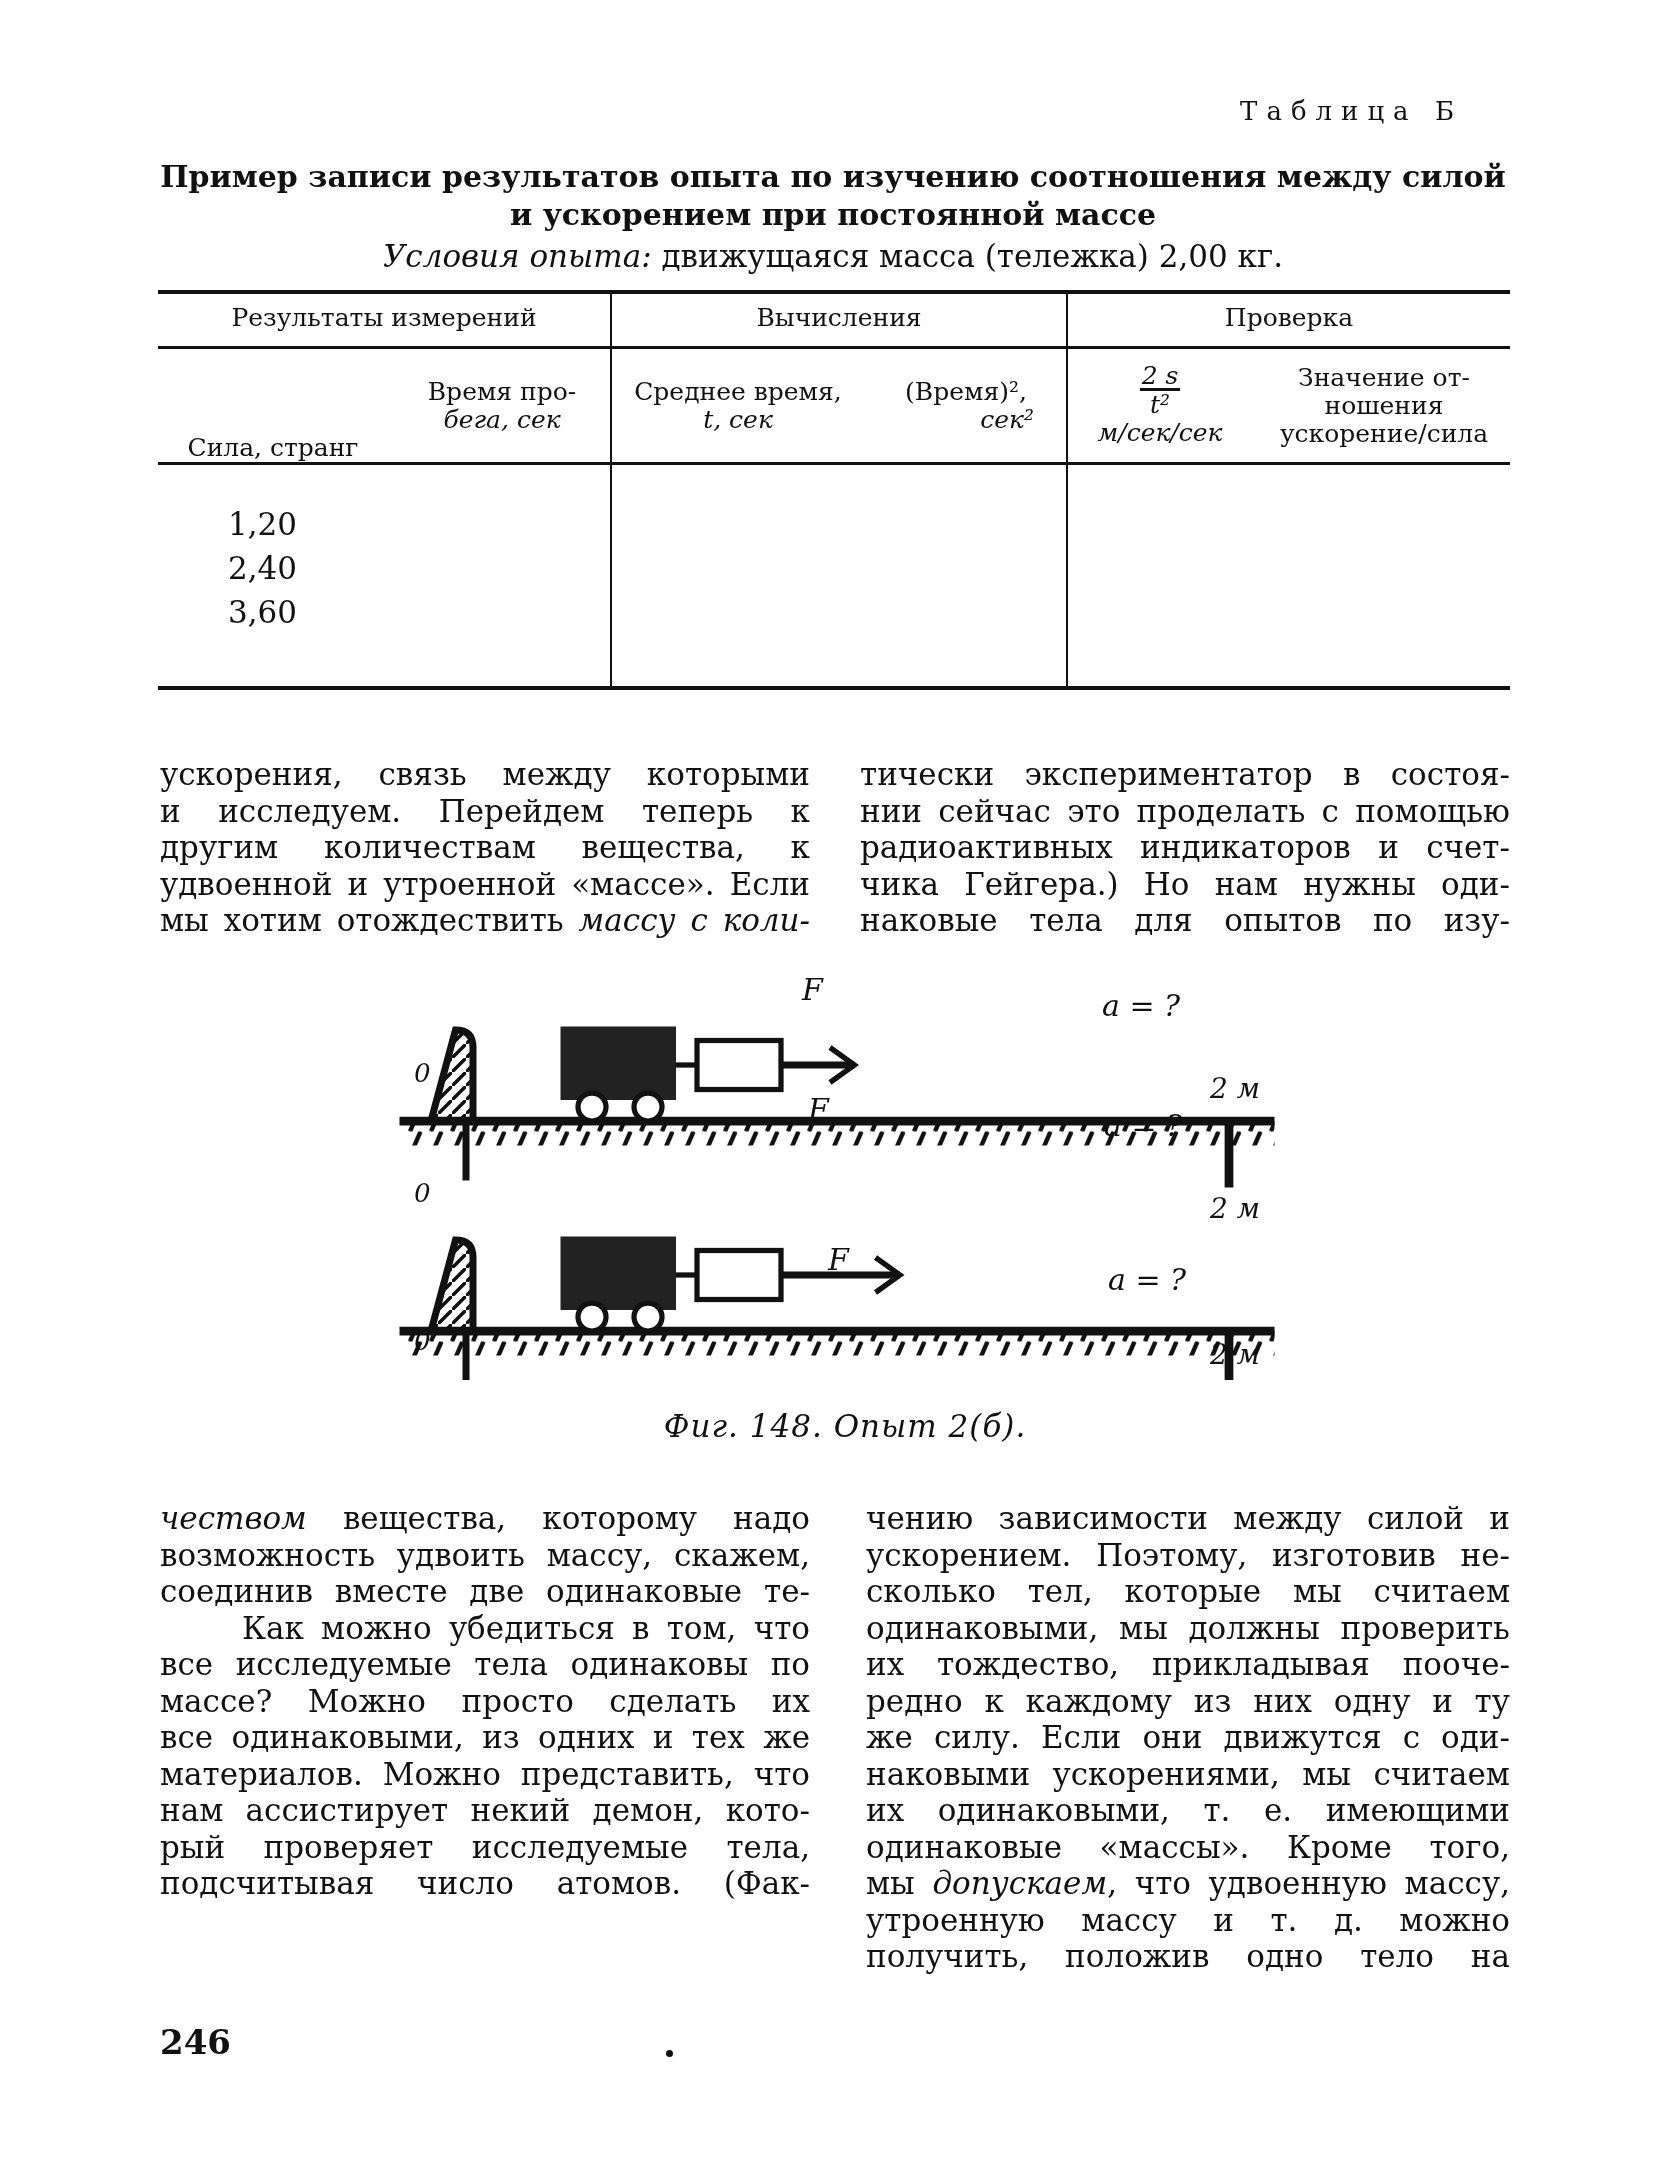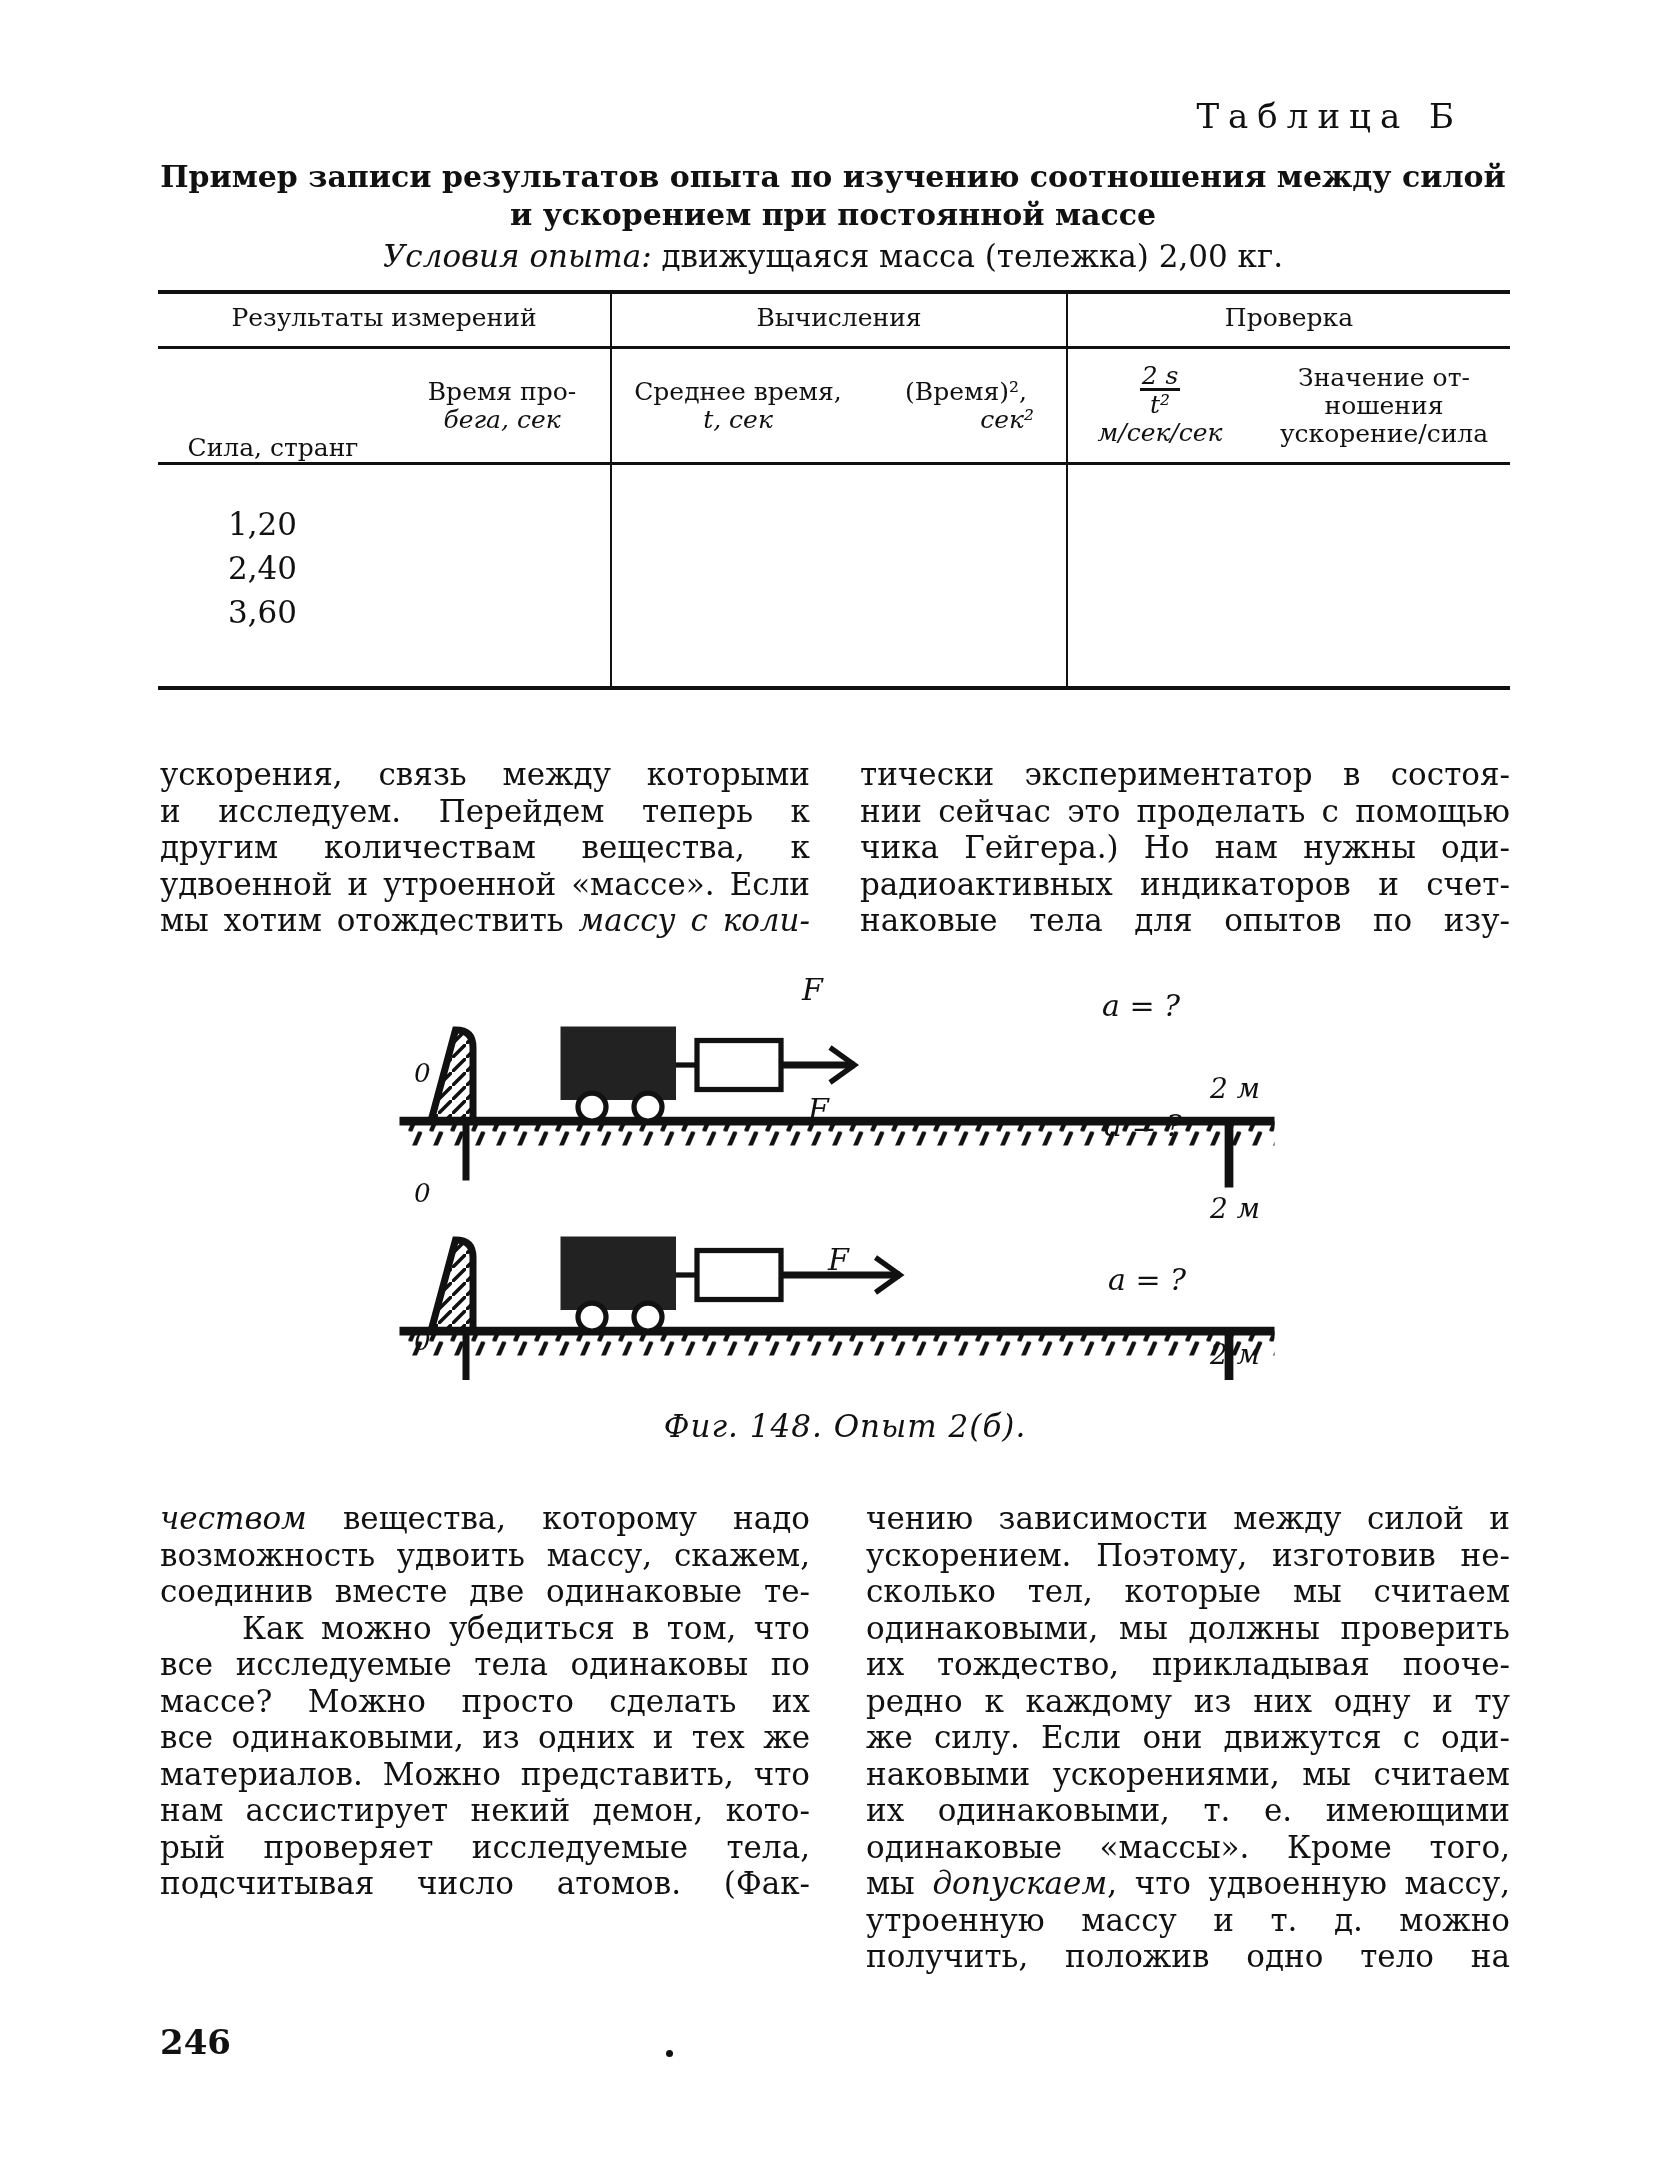--- a/index.html
+++ b/index.html
@@ -1,19 +1,19 @@
 <!DOCTYPE html>
 <html><head>
 <meta charset="utf-8">
 <style>
   html, body { margin:0; padding:0; background:#ffffff; }
   body { width:1669px; height:2160px; position:relative; overflow:hidden;
          font-family:"DejaVu Serif","Liberation Serif",serif; color:#111; }
   .abs { position:absolute; }
-  .table-label { right:206px; top:96px; font-size:34px; letter-spacing:9px; }
+  .table-label { right:206px; top:96px; font-size:26px; letter-spacing:9px; }
   .title { left:158px; width:1350px; top:158px; text-align:center; font-size:30px; font-weight:bold; line-height:38px; }
   .conditions { left:158px; width:1350px; top:238px; text-align:center; font-size:31px; }
   .conditions i { font-style:italic; }
 
   .tbl { left:158px; top:290px; width:1352px; height:406px; }
   .hline { position:absolute; left:0; right:0; background:#111; }
   .vline { position:absolute; width:2px; background:#111; }
   .th { position:absolute; text-align:center; font-size:25px; line-height:28px; }
   .td-val { position:absolute; font-size:31px; line-height:44px; }
 
@@ -89,22 +89,22 @@
 <div class="col" style="left:160px;top:756px;width:650px;">
   <p>ускорения, связь между которыми</p>
   <p>и исследуем. Перейдем теперь к</p>
   <p>другим количествам вещества, к</p>
   <p>удвоенной и утроенной «массе». Если</p>
   <p><span>мы хотим отождествить</span> <i>массу с коли-</i></p>
 </div>
 <div class="col" style="left:860px;top:756px;width:650px;">
   <p>тически экспериментатор в состоя-</p>
   <p>нии сейчас это проделать с помощью</p>
+  <p>радиоактивных индикаторов и счет-</p>
   <p>чика Гейгера.) Но нам нужны оди-</p>
-  <p>радиоактивных индикаторов и счет-</p>
   <p>наковые тела для опытов по изу-</p>
 </div>
 
 <div class="abs fig">
   <svg width="900" height="420" viewBox="0 0 512 240">
     <defs>
       <pattern id="hatch" width="12" height="14" patternUnits="userSpaceOnUse">
         <line x1="10" y1="0" x2="4" y2="14" stroke="#111" stroke-width="2.5"></line>
       </pattern>
       <pattern id="hatchw" width="8" height="8" patternUnits="userSpaceOnUse">

